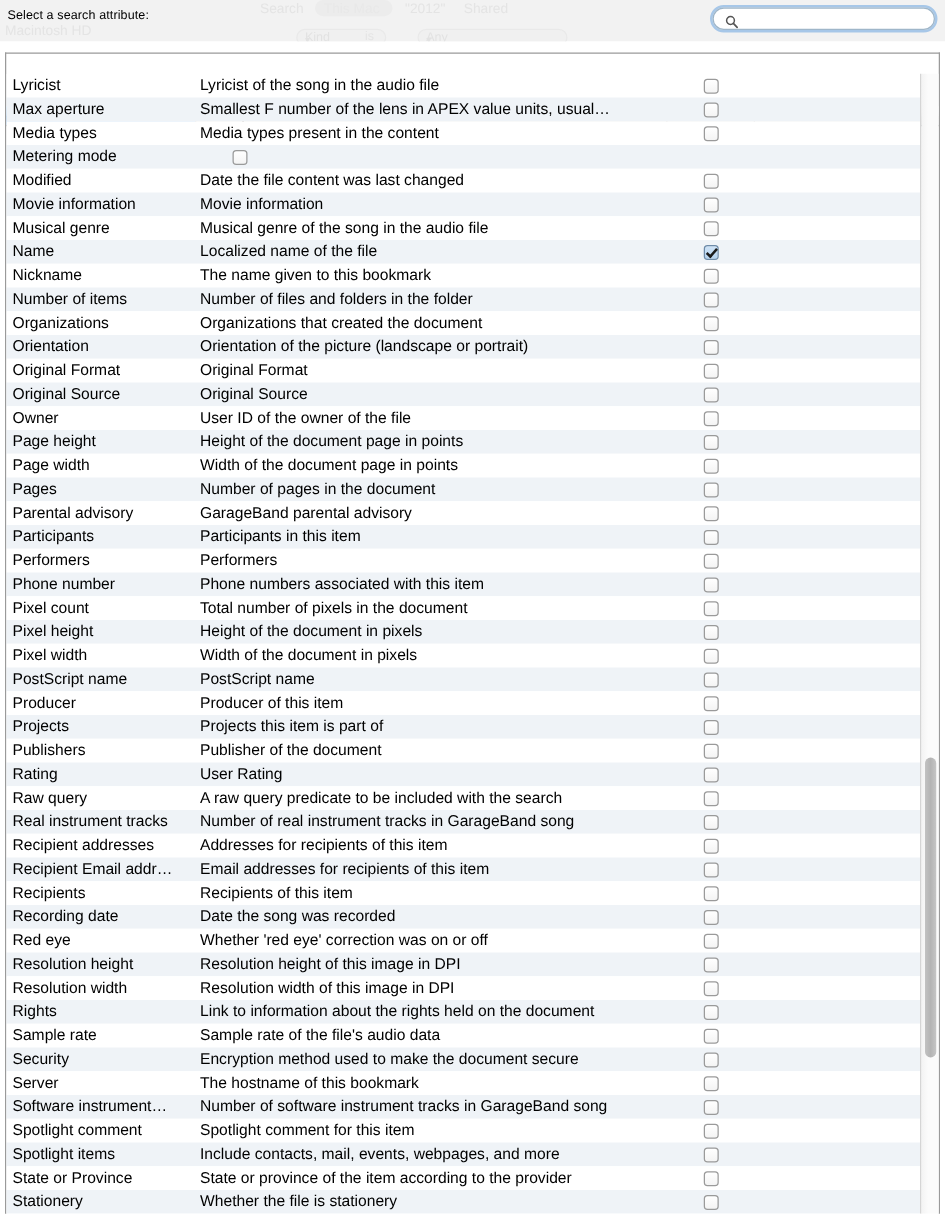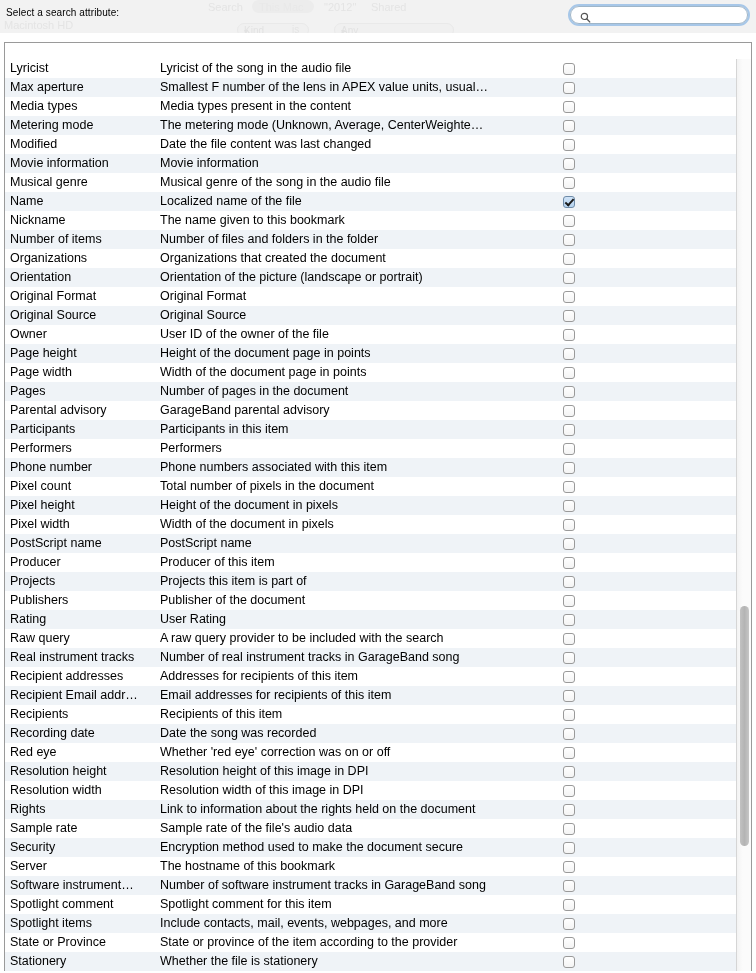--- a/index.html
+++ b/index.html
@@ -313,21 +313,20 @@
       <div class="row odd">
         <div class="cell-attr">Media types</div>
         <div class="cell-desc">Media types present in the content</div>
         <div class="cell-menu">
           <div class="checkbox"></div>
         </div>
         <div class="cell-pad"></div>
       </div>
       <div class="row even">
         <div class="cell-attr">Metering mode</div>
-        <div class="cell-desc">The metering mode (Unknown, Average, CenterWeighte…</div>
         <div class="cell-menu">
           <div class="checkbox"></div>
         </div>
         <div class="cell-pad"></div>
       </div>
       <div class="row odd">
         <div class="cell-attr">Modified</div>
         <div class="cell-desc">Date the file content was last changed</div>
         <div class="cell-menu">
           <div class="checkbox"></div>
@@ -529,21 +528,21 @@
       <div class="row even">
         <div class="cell-attr">Rating</div>
         <div class="cell-desc">User Rating</div>
         <div class="cell-menu">
           <div class="checkbox"></div>
         </div>
         <div class="cell-pad"></div>
       </div>
       <div class="row odd">
         <div class="cell-attr">Raw query</div>
-        <div class="cell-desc">A raw query provider to be included with the search</div>
+        <div class="cell-desc">A raw query predicate to be included with the search</div>
         <div class="cell-menu">
           <div class="checkbox"></div>
         </div>
         <div class="cell-pad"></div>
       </div>
       <div class="row even">
         <div class="cell-attr">Real instrument tracks</div>
         <div class="cell-desc">Number of real instrument tracks in GarageBand song</div>
         <div class="cell-menu">
           <div class="checkbox"></div>

